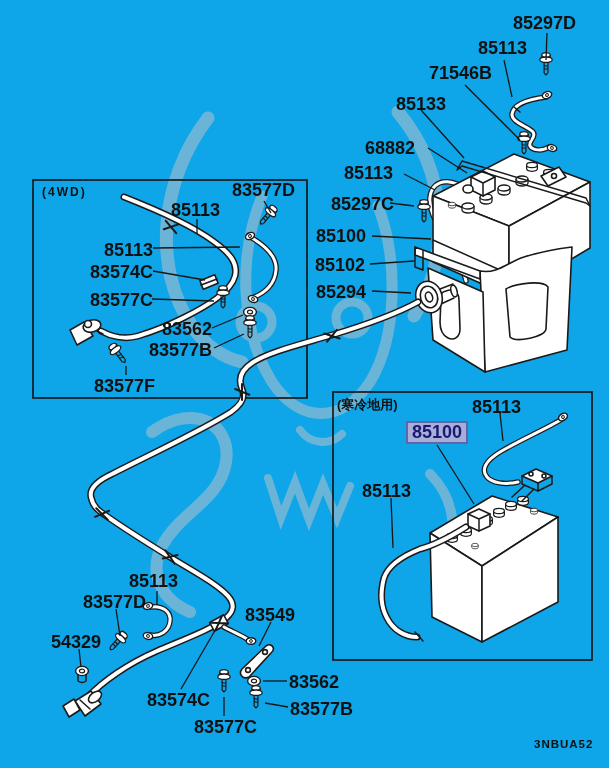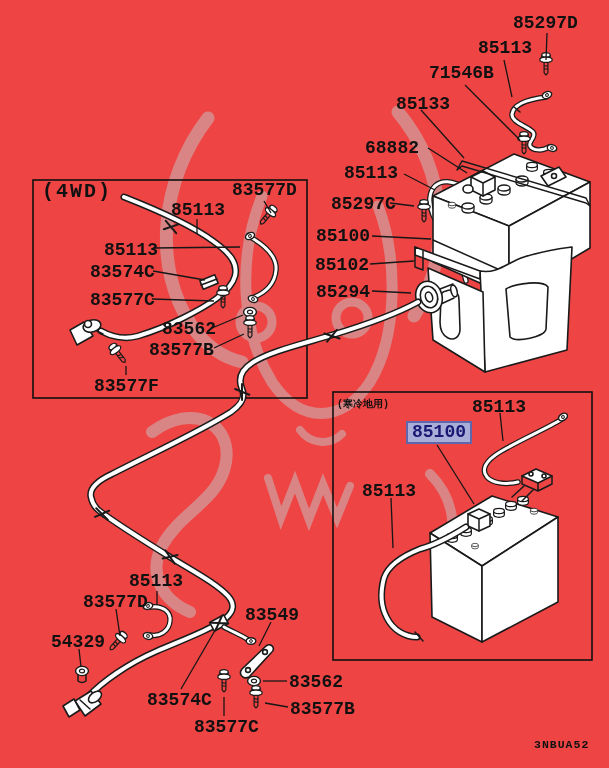--- a/index.html
+++ b/index.html
@@ -1,23 +1,23 @@
 <!DOCTYPE html>
 <html><head>
 <meta charset="utf-8">
 <style>
   html,body{margin:0;padding:0;background:#fff;}
-  .stage{position:relative;width:609px;height:768px;background:#ef4444;overflow:hidden;
-         font-family:Liberation Mono, monospace;}
+  .stage{position:relative;width:609px;height:768px;background:#0ea5e9;overflow:hidden;
+         font-family:Liberation Sans, sans-serif;}
   .art{position:absolute;left:0;top:0;}
   .pl{position:absolute;font-weight:bold;font-size:18px;line-height:20px;color:#111;
       white-space:nowrap;letter-spacing:0;}
-  .gl{position:absolute;font-weight:bold;font-size:20px;line-height:18px;color:#111;
+  .gl{position:absolute;font-weight:bold;font-size:12px;line-height:18px;color:#111;
       white-space:nowrap;letter-spacing:2px;}
-  .gl.cjk{font-size:10px;letter-spacing:0;}
+  .gl.cjk{font-size:13px;letter-spacing:0;}
   .hl{background:#a8aed8;border:2px solid #5f66ab;color:#191975;padding:0 4px;line-height:19px;}
   .code{position:absolute;font-weight:bold;font-size:11.5px;letter-spacing:1px;color:#111;text-align:right;}
   svg .ln{stroke:#1a1a1a;stroke-width:1.5;fill:none;stroke-linecap:round;stroke-linejoin:round;}
   svg .fw{stroke:#1a1a1a;stroke-width:1.6;fill:#ffffff;stroke-linejoin:round;}
   svg .co{stroke:#1a1a1a;stroke-width:7;fill:none;stroke-linecap:round;}
   svg .ci{stroke:#ffffff;stroke-width:4;fill:none;stroke-linecap:round;}
   svg .so{stroke:#1a1a1a;stroke-width:5.5;fill:none;stroke-linecap:round;}
   svg .si{stroke:#ffffff;stroke-width:3;fill:none;stroke-linecap:round;}
   svg .ld{stroke:#161616;stroke-width:1.3;fill:none;}
   svg .bx{stroke:#111;stroke-width:1.6;fill:none;}

